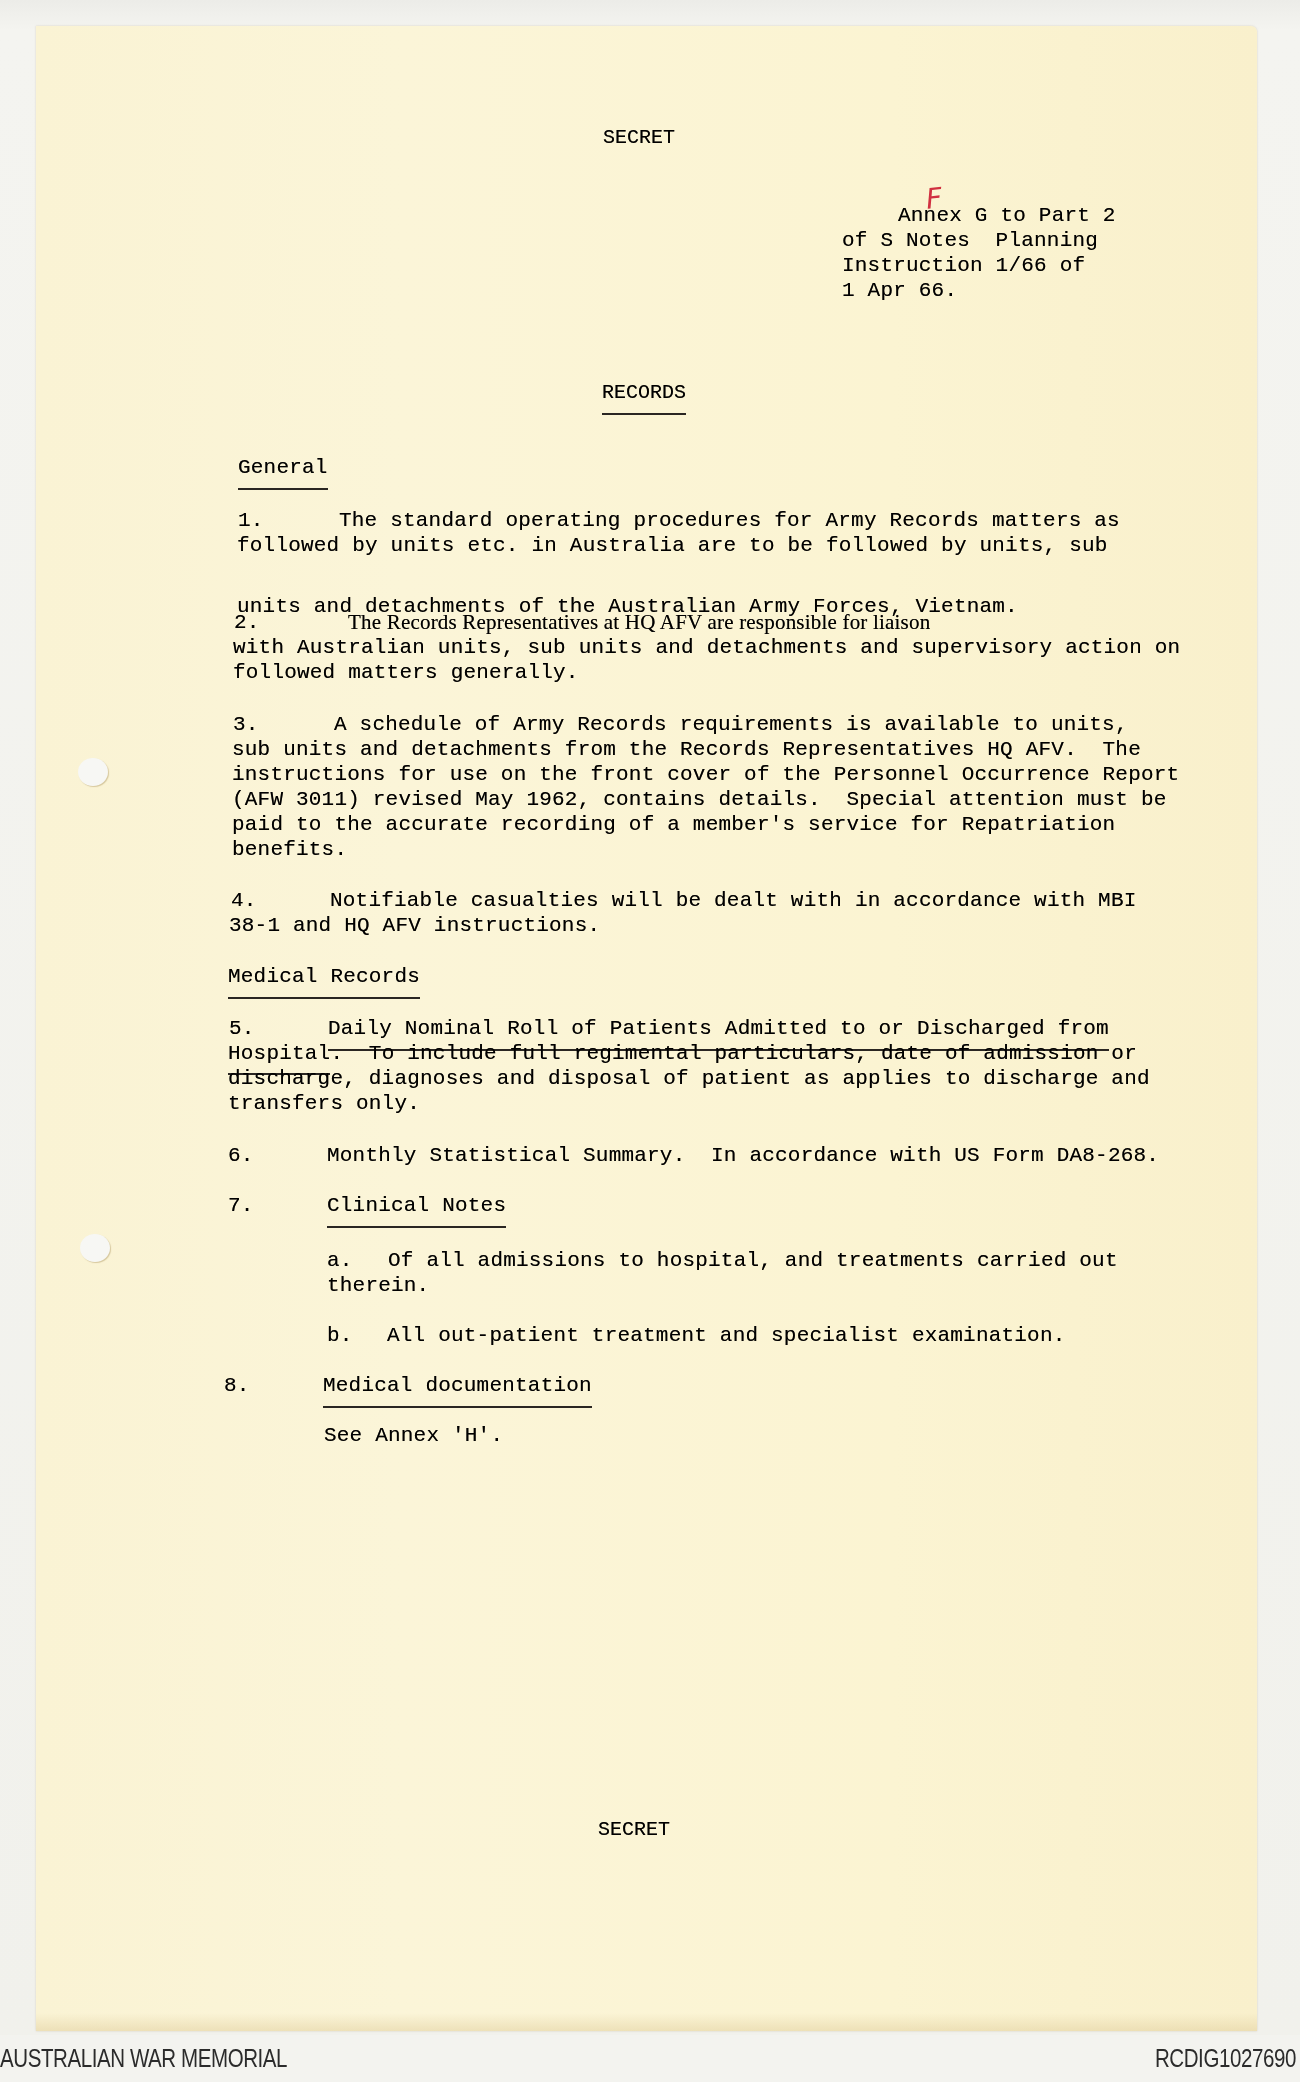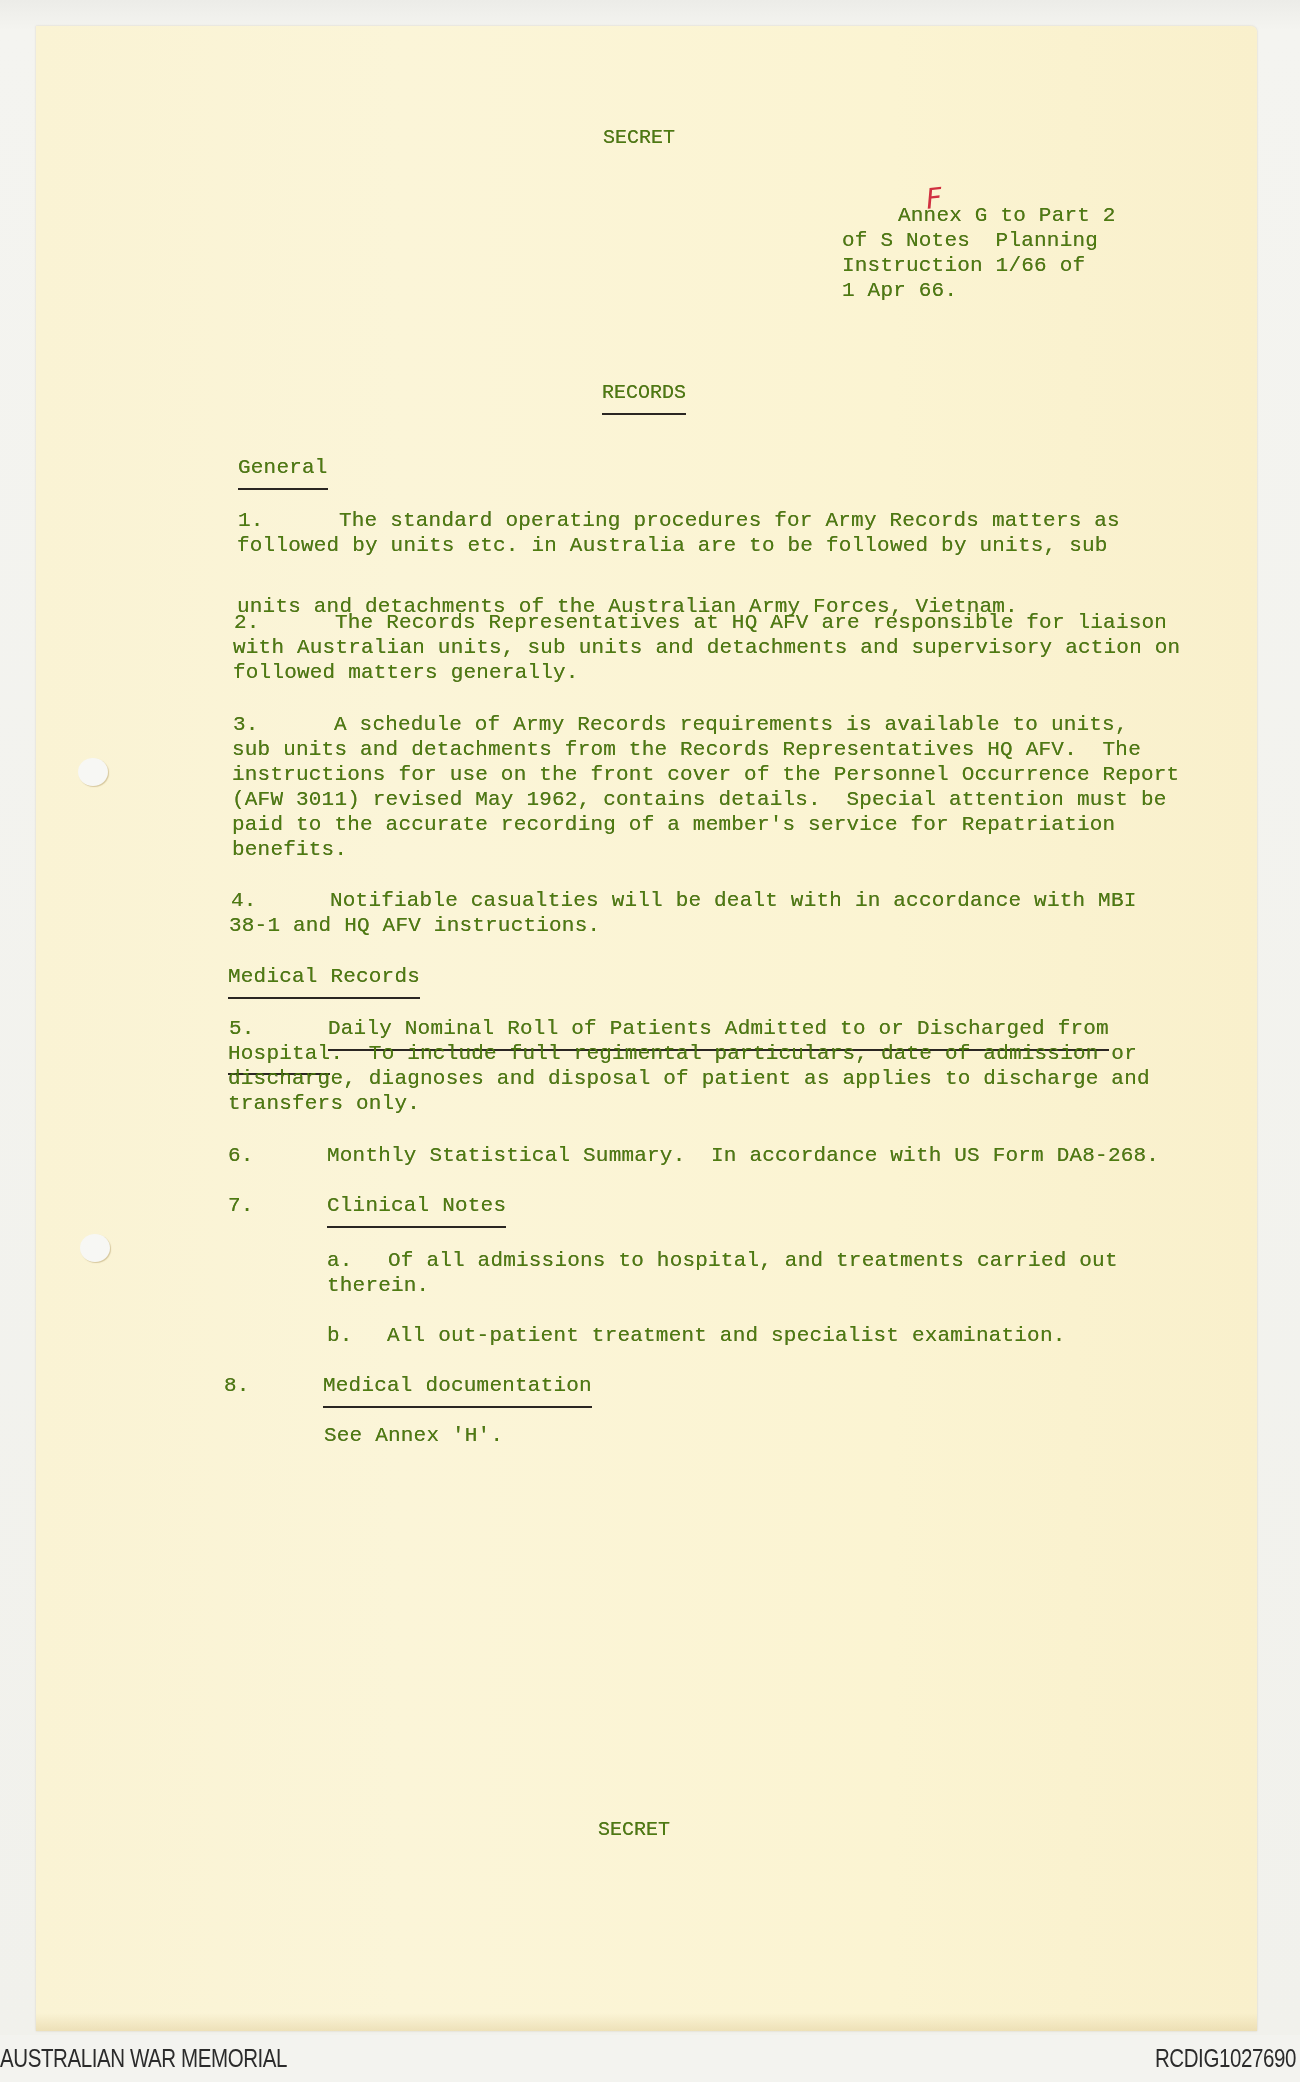--- a/index.html
+++ b/index.html
@@ -21,21 +21,21 @@
   .paper::after {
     content: ""; position: absolute; left: 0; right: 0; bottom: 0; height: 18px;
     background: linear-gradient(180deg, rgba(240,225,175,0) 0%, rgba(226,208,160,0.55) 100%);
   }
   .punch-hole {
     position: absolute; width: 30px; height: 28px; border-radius: 50%;
     background: #f7f7f4;
     box-shadow: 1px 1px 1px rgba(190,170,120,0.6);
   }
   .t {
-    position: absolute; white-space: pre; color: #4d7c0f;
+    position: absolute; white-space: pre; color: #000000;
     font-size: 21px; line-height: 25px; letter-spacing: 0.2px;
     text-shadow: 0 0 0.6px rgba(30,25,20,0.6);
   }
   .u { border-bottom: 2px solid #2a2622; padding-bottom: 8px; }
   .caps { font-size: 20px; letter-spacing: 0px; }
   .red-mark {
     position: absolute; color: #d03040; font-family: "DejaVu Sans", sans-serif;
     font-size: 28px; font-style: italic; transform: rotate(-6deg);
   }
   .footer {
@@ -71,21 +71,21 @@
 
 <div>
   <div class="t" style="left:238px; top:508px;">1.</div>
   <div class="t" style="left:339px; top:508px;">The standard operating procedures for Army Records matters as</div>
   <div class="t" style="left:237px; top:533px;">followed by units etc. in Australia are to be followed by units, sub</div>
   <div class="t" style="left:237px; top:558px;margin-top:36px;">units and detachments of the Australian Army Forces, Vietnam.</div>
 </div>
 
 <div>
   <div class="t" style="left:234px; top:610px;">2.</div>
-  <div class="t" style="left:335px; top:610px;">The Records Representatives at HQ AFV are responsible for liaison</div>
+  <div class="t" style="left:348px; top:610px;font-family:Liberation Serif, serif;">The Records Representatives at HQ AFV are responsible for liaison</div>
   <div class="t" style="left:233px; top:635px;">with Australian units, sub units and detachments and supervisory action on</div>
   <div class="t" style="left:233px; top:660px;">followed matters generally.</div>
 </div>
 
 <div>
   <div class="t" style="left:233px; top:712px;">3.</div>
   <div class="t" style="left:334px; top:712px;">A schedule of Army Records requirements is available to units,</div>
   <div class="t" style="left:232px; top:737px;">sub units and detachments from the Records Representatives HQ AFV.  The</div>
   <div class="t" style="left:232px; top:762px;">instructions for use on the front cover of the Personnel Occurrence Report</div>
   <div class="t" style="left:232px; top:787px;">(AFW 3011) revised May 1962, contains details.  Special attention must be</div>

